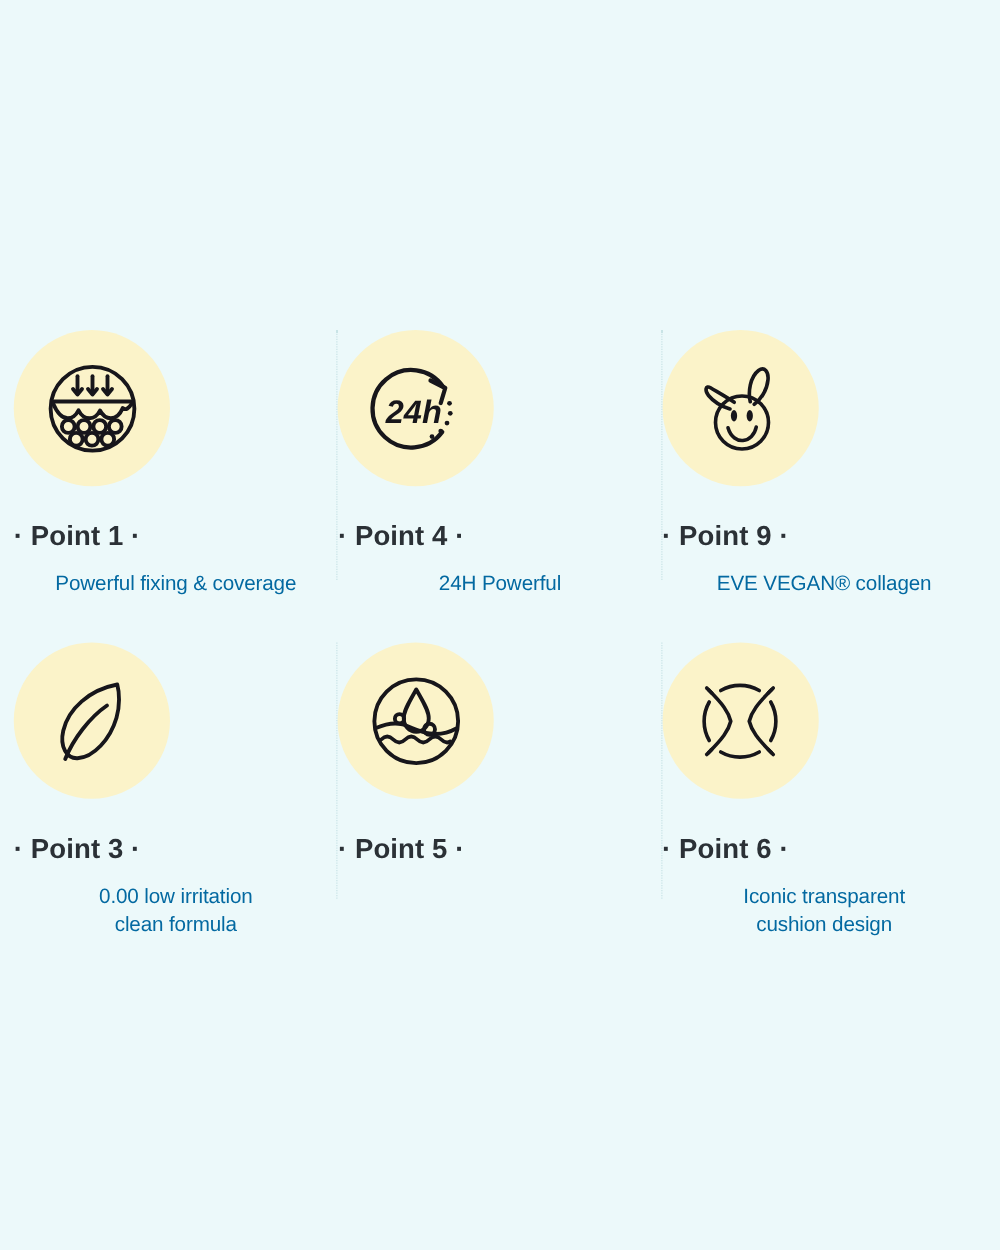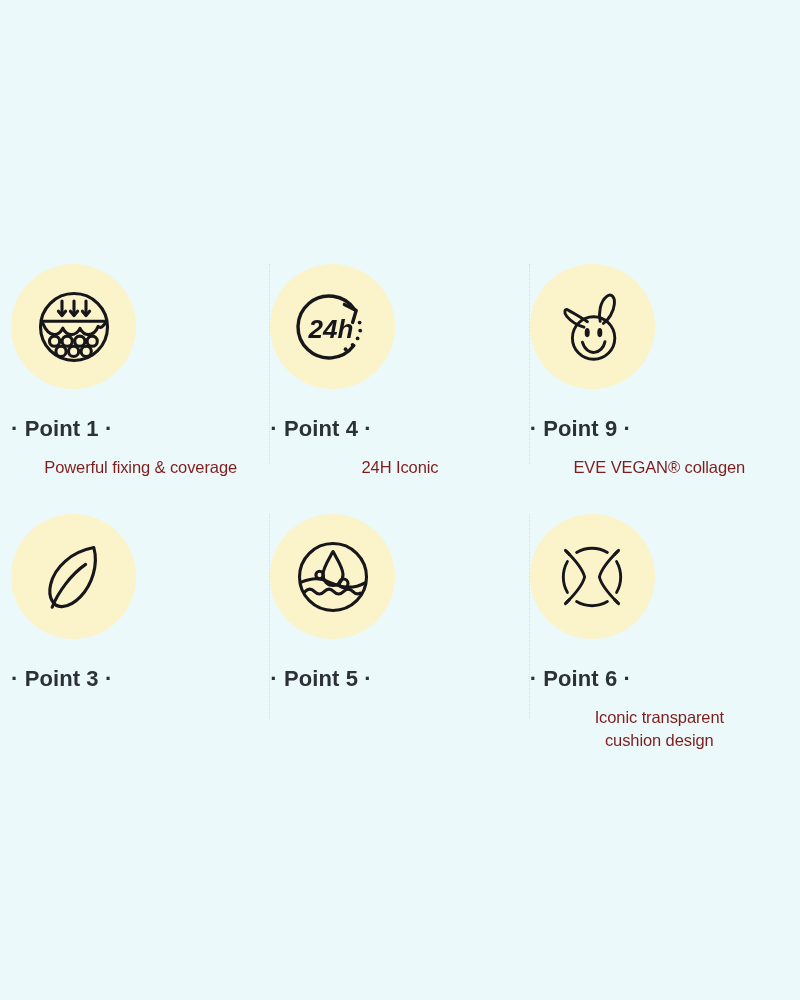--- a/index.html
+++ b/index.html
@@ -83,21 +83,21 @@
     font-weight: bold;
     color: #2b3136;
     letter-spacing: 0.1px;
     line-height: 1;
     white-space: nowrap;
   }
 
   .point-desc {
     margin-top: 16px;
     font-size: 16.5px;
-    color: #7f1d1d;
+    color: #0369a1;
     line-height: 1.42;
     text-align: center;
     white-space: pre-line;
     letter-spacing: -0.1px;
   }
 </style>
 </head>
 <body>
 
 <div class="points-section">
@@ -146,21 +146,21 @@
               <circle cx="62.6" cy="49.4" r="1.9" fill="#17161b" stroke="none"></circle>
               <circle cx="57.6" cy="55.8" r="1.9" fill="#17161b" stroke="none"></circle>
               <circle cx="50.6" cy="60.2" r="1.9" fill="#17161b" stroke="none"></circle>
               <g fill="#17161b" stroke="none">
                 <text x="36" y="49" text-anchor="middle" font-family="'Liberation Sans', sans-serif" font-size="26" font-weight="bold" font-style="italic">24h</text>
               </g>
             </svg>
           </span>
         </div>
         <div class="point-title">· Point 4 ·</div>
-        <div class="point-desc">24H Iconic</div>
+        <div class="point-desc">24H Powerful</div>
       </div>
 
       <div class="point-cell">
         <div class="icon-badge">
           <span>
             <svg width="76" height="76" viewBox="0 0 76 76" fill="none" stroke="#17161b" stroke-width="2.9" stroke-linecap="round" stroke-linejoin="round">
               <path d="M46.2 32.4 C44.4 24.6 46 12.6 52.8 7.4 C57.6 3.8 61 8.4 60.4 14.8
                        C59.6 23.6 54.2 31 49.4 34.4"></path>
               <path d="M33.4 32.8 C27.6 28.8 19 24 14.4 21.2 C10.4 18.8 9.6 23.6 12.8 27.4
                        C17.4 33 25.2 36.8 30 38.2"></path>
@@ -183,20 +183,22 @@
         <div class="icon-badge">
           <span>
             <svg width="76" height="76" viewBox="0 0 76 76" fill="none" stroke="#17161b" stroke-width="3.1" stroke-linecap="round" stroke-linejoin="round">
               <path d="M57.8 8.6 C35.6 12.8 18.6 28 14.6 45.6 C11.6 58.6 17.6 68 26 67.6
                        C38.8 67 52.2 52.4 57.2 35.2 C60 25.6 59.6 15 57.8 8.6 Z"></path>
               <path d="M16.2 68.2 C22.4 52.4 35.8 34.8 49.6 25.4"></path>
             </svg>
           </span>
         </div>
         <div class="point-title">· Point 3 ·</div>
+        <div class="point-desc">0.00 low irritation
+clean formula</div>
       </div>
 
       <div class="point-cell">
         <div class="icon-badge">
           <span>
             <svg width="76" height="76" viewBox="0 0 76 76" fill="none" stroke="#17161b" stroke-width="3.1" stroke-linecap="round" stroke-linejoin="round">
               <circle cx="38" cy="38" r="33.5"></circle>
               <path d="M38 12.6 C33 21.6 28 29 28 35.6 C28 41.8 32.4 46.4 38 46.4
                        C43.6 46.4 48 41.8 48 35.6 C48 29 43 21.6 38 12.6 Z"></path>
               <circle cx="24.6" cy="36" r="3.7"></circle>

